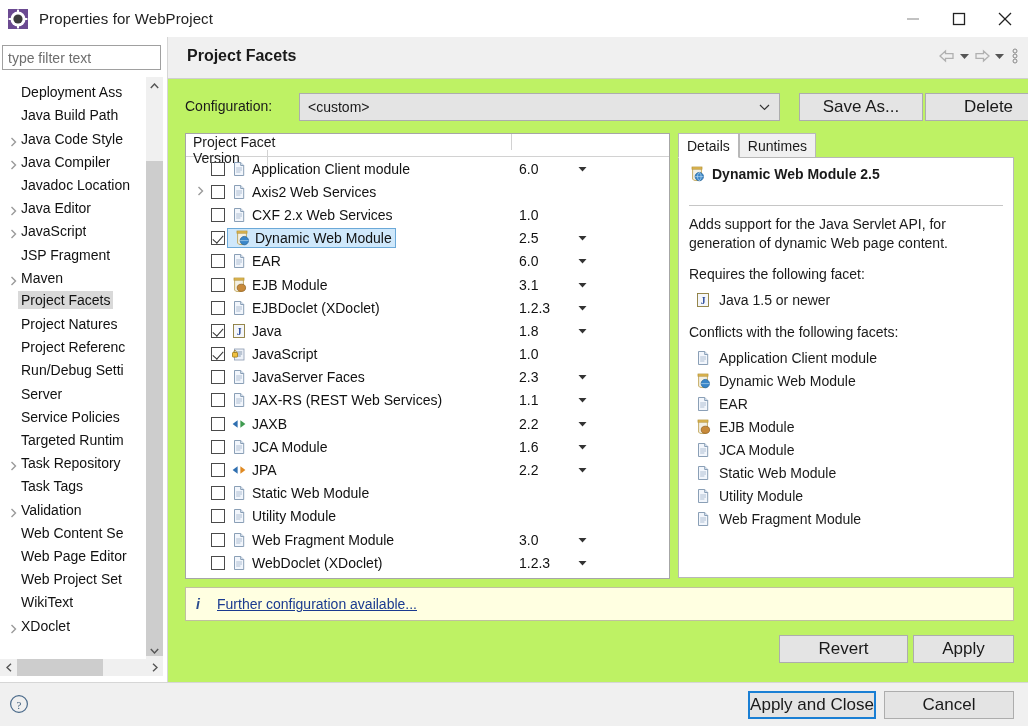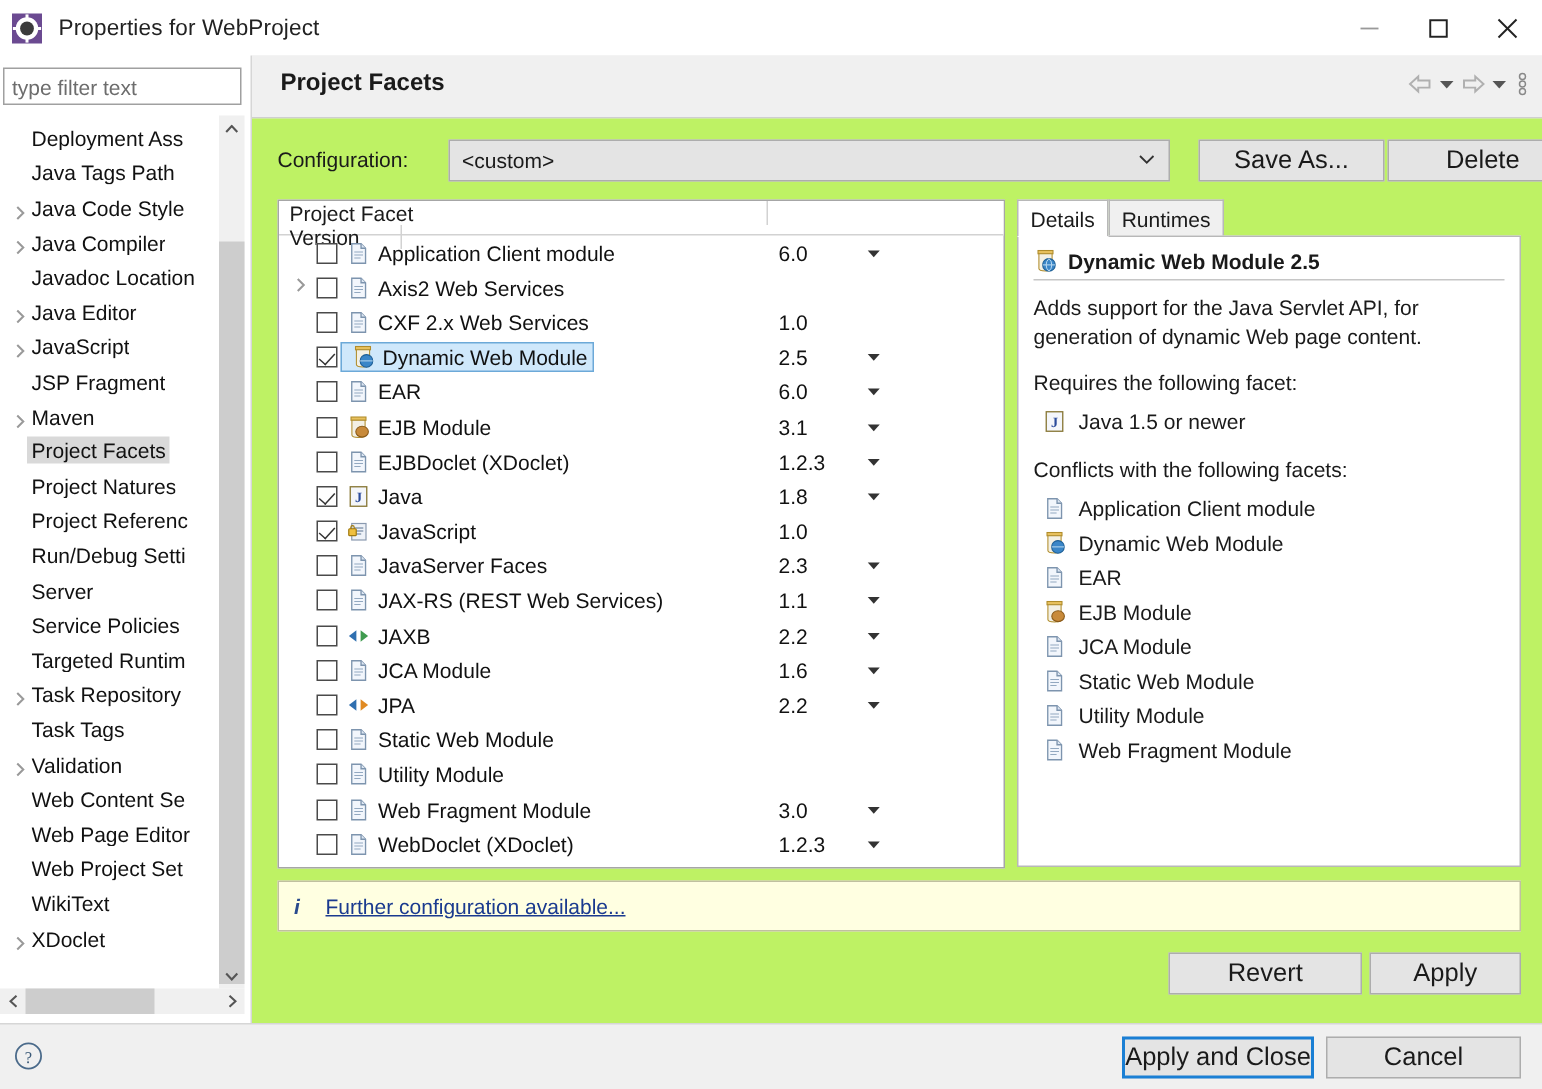--- a/index.html
+++ b/index.html
@@ -176,21 +176,21 @@
     height:25px; padding:0 8px; display:flex; align-items:center; font-size:14px;
     background:#f0f0f0; border:1px solid #b8b8b8; border-bottom:none; color:#1a1a1a;
   }
   .tab.active { background:#ffffff; border-bottom:1px solid #fff; position:relative; z-index:2;}
   .tab-body {
     height:421px; background:#ffffff; border:1px solid #b8b8b8; margin-top:-1px;
     padding:8px 10px 0 10px; position:relative; overflow:hidden;
   }
   .det-title {
     display:flex; align-items:center; font-size:14px; font-weight:bold; color:#1a1a1a;
-    padding-bottom:4px; border-bottom:1px solid #c6c6c6;
+    padding-bottom:23px; border-bottom:1px solid #c6c6c6;
   }
   .det-title .ficon { margin-left:0; margin-right:7px; }
   .det-para { margin-top:9px; font-size:14px; line-height:19px; color:#1a1a1a; }
   .det-sub { margin-top:13px; font-size:14px; color:#1a1a1a; }
   .det-list { margin-top:6px; }
   .det-li { display:flex; align-items:center; height:23px; font-size:14px; color:#1a1a1a; }
   .det-li .ficon { margin-left:6px; margin-right:8px; }
 
   
   .infobar {
@@ -262,21 +262,21 @@
     <div class="filterbox">
       <span>type filter text</span>
     </div>
     <div class="tree" id="sidebar-tree">
         <div class="tree-item">
           <span class="arrow"></span>
           <span class="tlabel">Deployment Ass</span>
         </div>
         <div class="tree-item">
           <span class="arrow"></span>
-          <span class="tlabel">Java Tags Path</span>
+          <span class="tlabel">Java Build Path</span>
         </div>
         <div class="tree-item">
           <span class="arrow">
             <svg width="7" height="10">
               <polyline points="1.5,1 5.5,5 1.5,9" fill="none" stroke="#9a9a9a" stroke-width="1.4"></polyline>
             </svg>
           </span>
           <span class="tlabel">Java Code Style</span>
         </div>
         <div class="tree-item">

